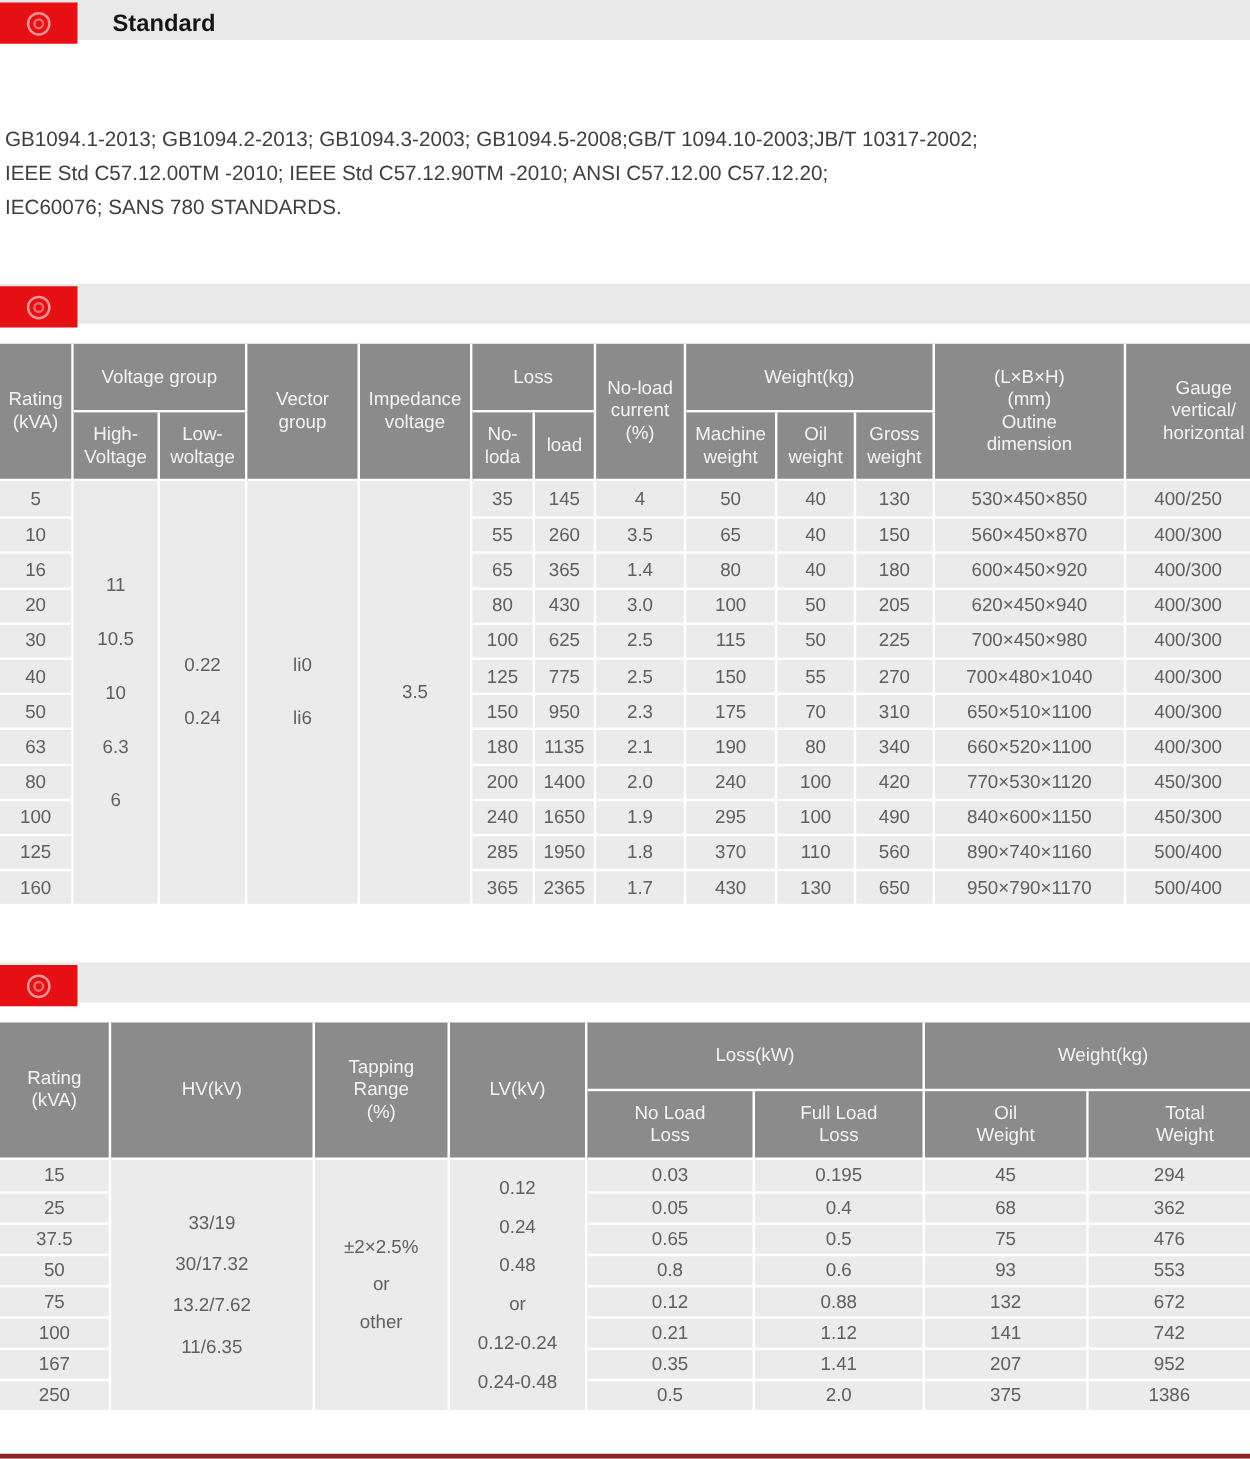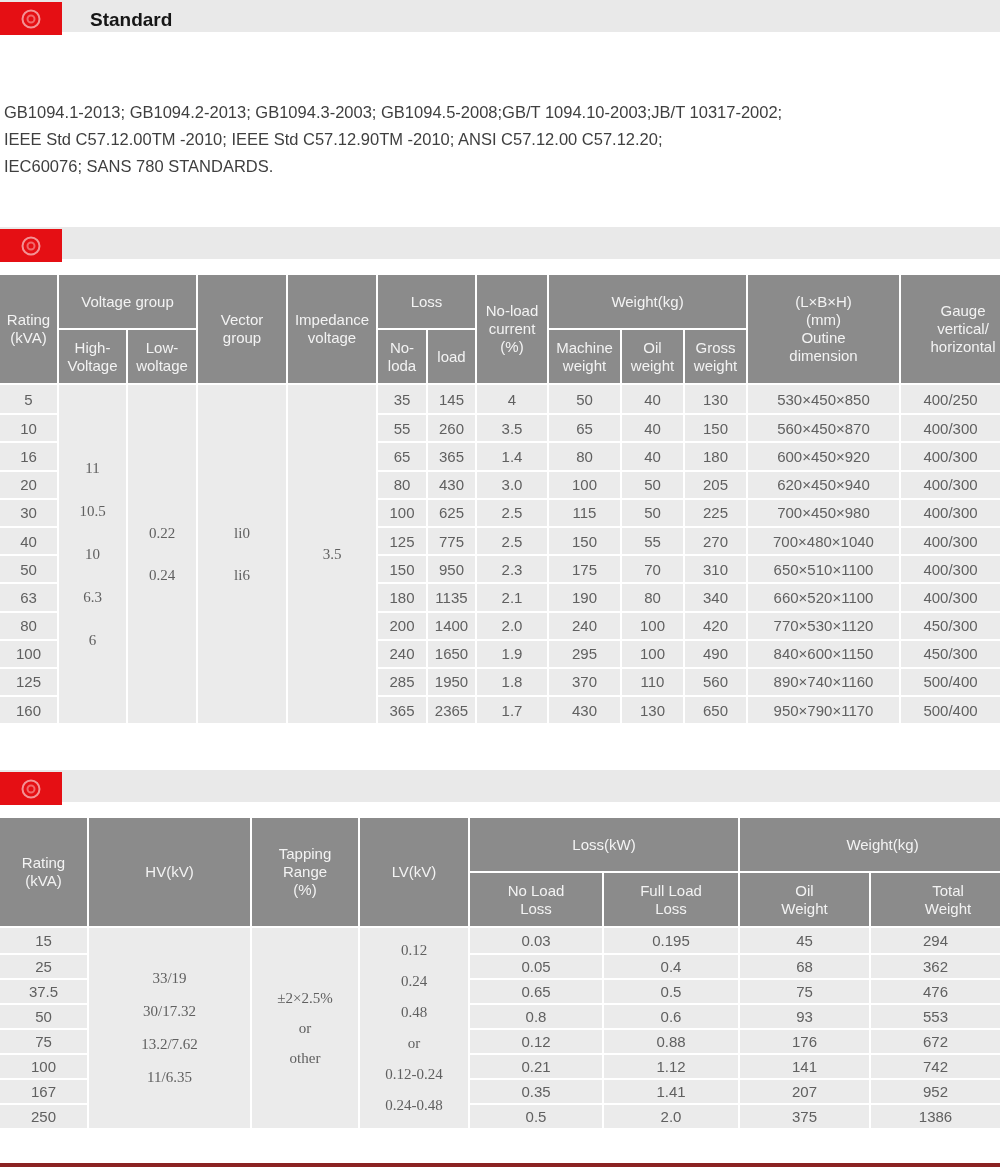--- a/index.html
+++ b/index.html
@@ -31,21 +31,21 @@
   .t2 .thead, .t2 .tbody { grid-template-columns:89px 163px 108px 110px 134px 136px 131px 129px; }
   .hcell { background:#8b8b8b; color:#f3f3f3; font-size:15px; line-height:18px;
     display:flex; align-items:center; justify-content:center; text-align:center;
     white-space:pre-line; border-right:2px solid #fff; border-bottom:2px solid #fff; }
   .hcell.last { border-right:none;padding-left:25px; }
 
   .tbody { display:grid; }
   .bcol { background:#ebebeb; border-right:2px solid #fff; font-size:15px; color:#606060; }
   .bcol:last-child { border-right:none; }
   .bcol.merged { display:flex; flex-direction:column; justify-content:center;
-    text-align:center;font-family:Liberation Serif, serif; }
+    text-align:center; }
   .bcell { display:flex; align-items:center; justify-content:center;
     border-top:2px solid #fff; }
   .bcol .bcell:first-child { border-top:none; }
   .t1 .bcell { height:28.2px; }
   .t2 .bcell { height:25px; }
 
   .h2 { margin-top:47px; }
   .tm { margin-top:13px; }
   .footer-rule { position:absolute; left:0; bottom:0; width:1000px; height:4px; background:#8b2323; }
 </style>
@@ -331,21 +331,21 @@
         <div class="bcell">0.88</div>
         <div class="bcell">1.12</div>
         <div class="bcell">1.41</div>
         <div class="bcell">2.0</div>
       </div>
       <div class="bcol">
         <div class="bcell">45</div>
         <div class="bcell">68</div>
         <div class="bcell">75</div>
         <div class="bcell">93</div>
-        <div class="bcell">176</div>
+        <div class="bcell">132</div>
         <div class="bcell">141</div>
         <div class="bcell">207</div>
         <div class="bcell">375</div>
       </div>
       <div class="bcol">
         <div class="bcell">294</div>
         <div class="bcell">362</div>
         <div class="bcell">476</div>
         <div class="bcell">553</div>
         <div class="bcell">672</div>

